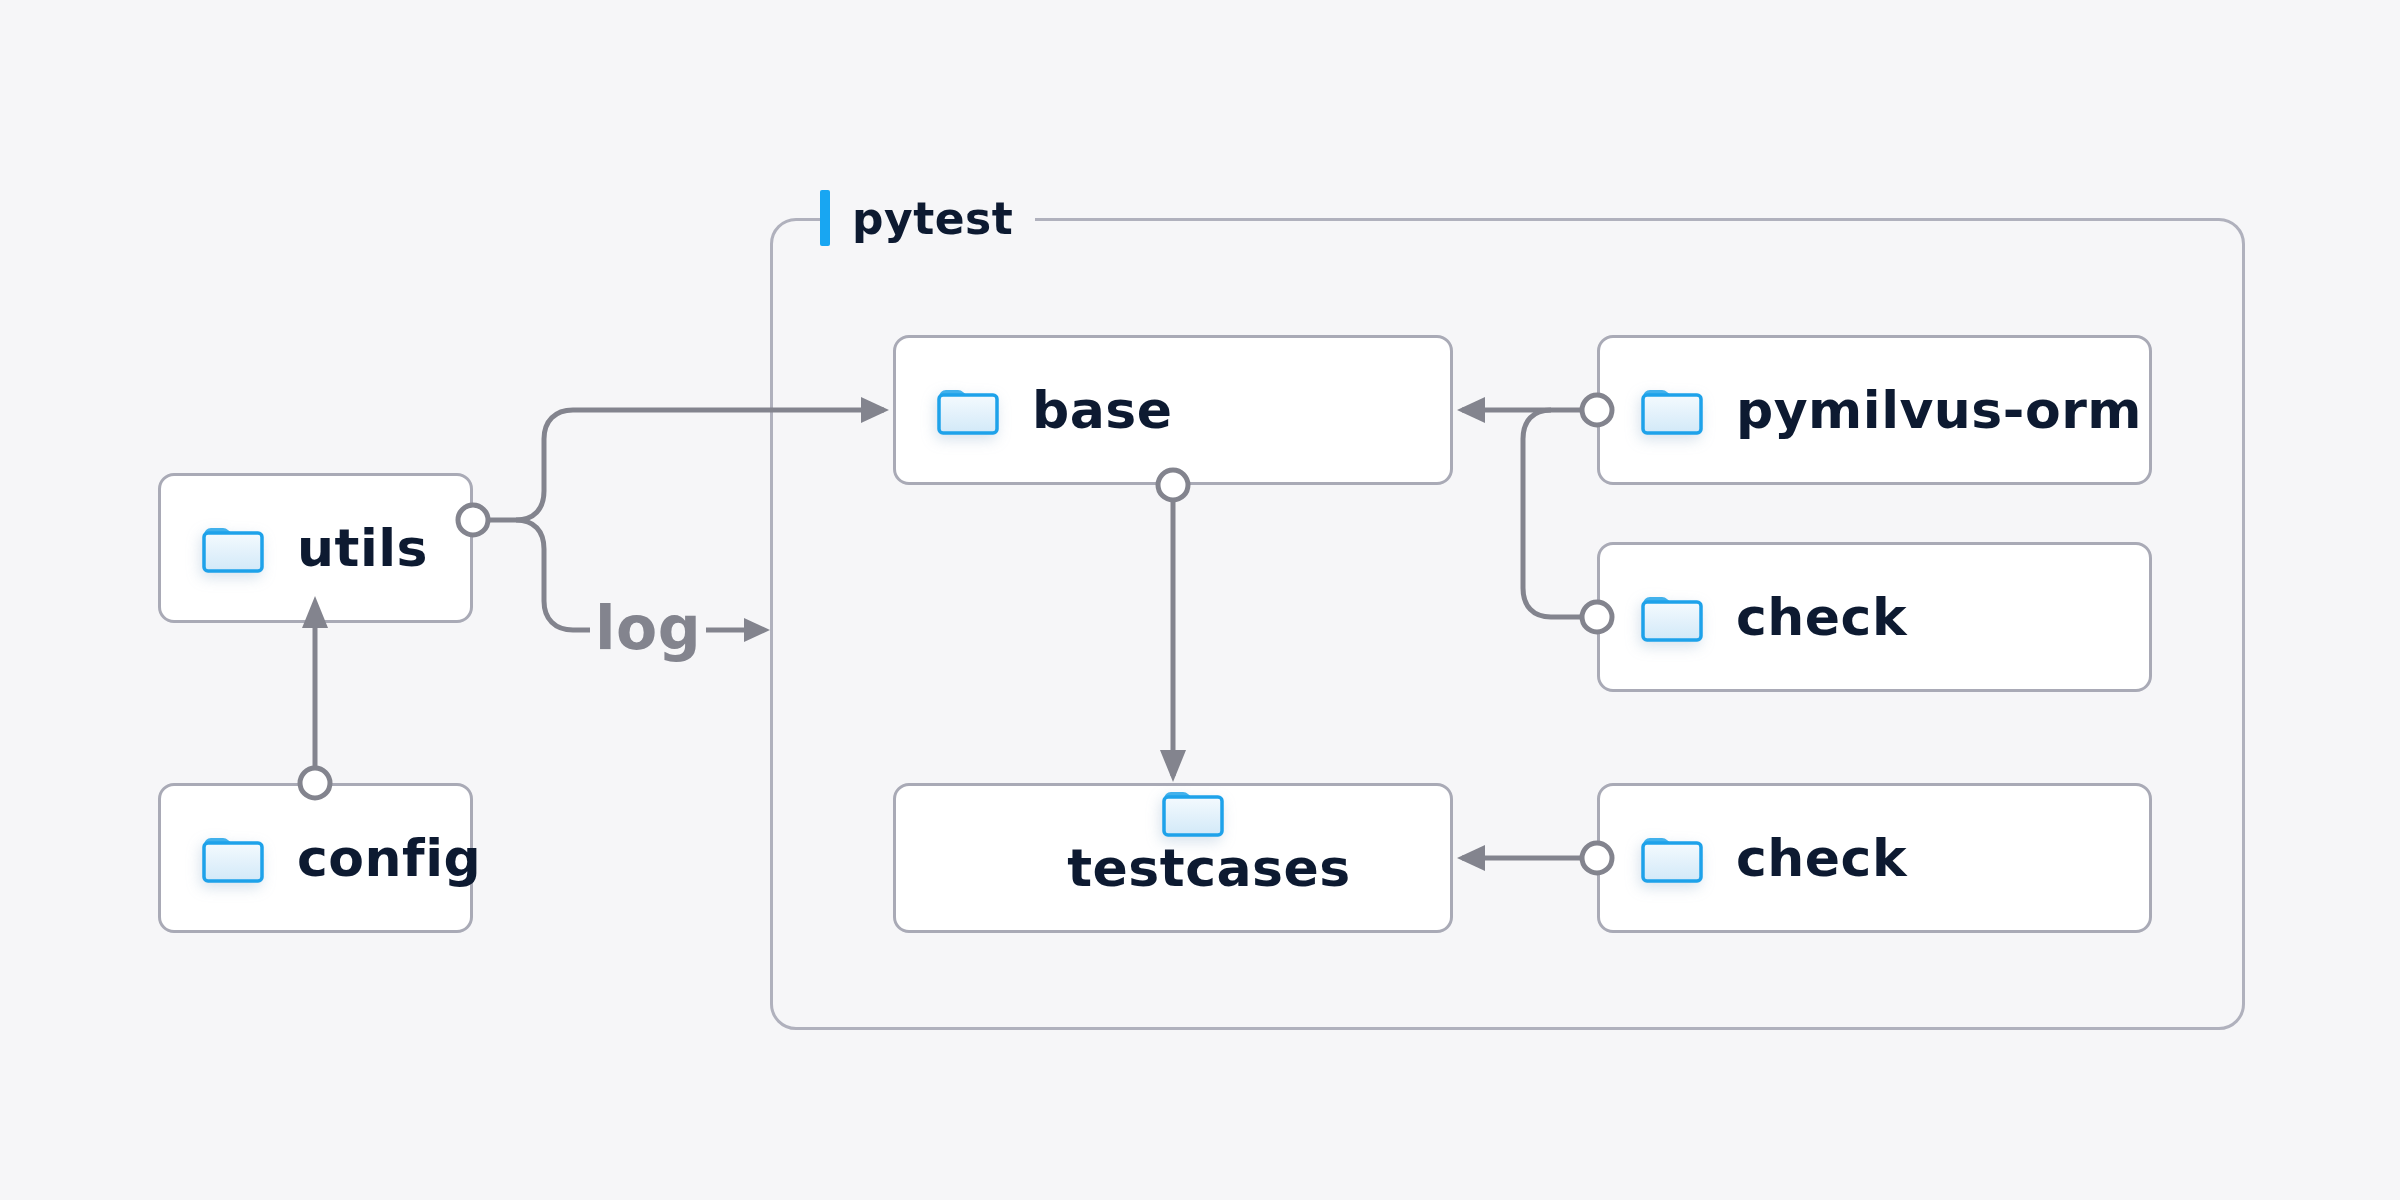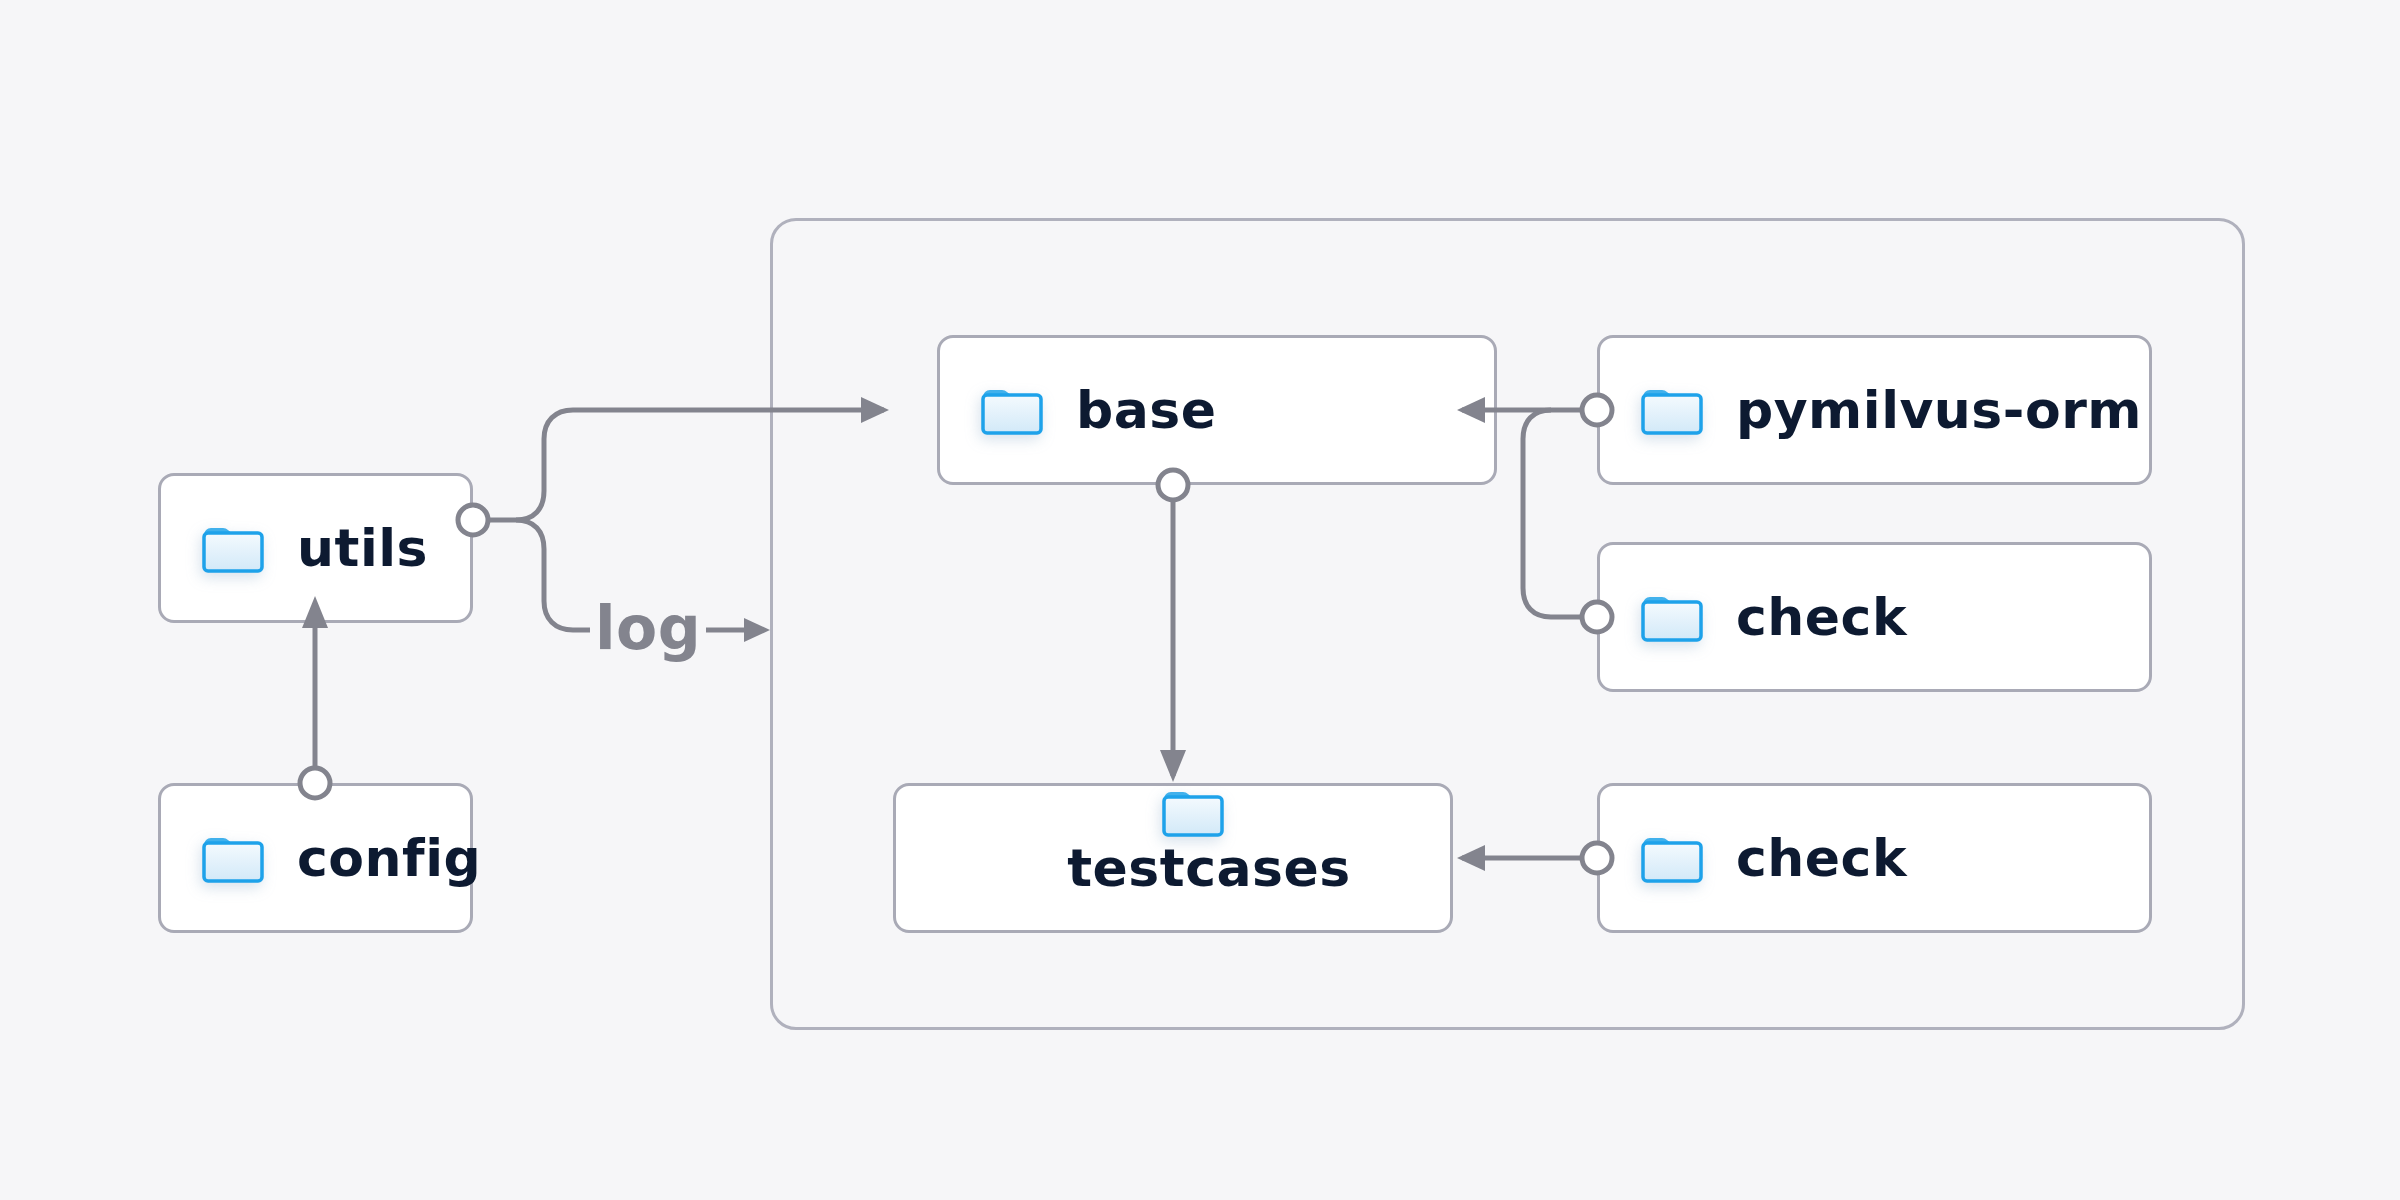--- a/index.html
+++ b/index.html
@@ -20,21 +20,21 @@
   .group-label .txt{font-size:44px;font-weight:700;color:#0d1a31;letter-spacing:.5px;}
   
   .node{
     position:absolute;background:#ffffff;border:3px solid #a9aab6;border-radius:16px;
     display:flex;align-items:center;padding-left:40px;box-sizing:border-box;z-index:1;
   }
   .node .label{font-size:52px;font-weight:700;color:#0d1a31;margin-left:32px;letter-spacing:.5px;}
   .node svg{filter:drop-shadow(-2px 5px 7px rgba(110,150,185,.28));flex:0 0 auto;}
   .n-utils    {left:158px;top:445px;width:315px;height:150px;margin-top:28px;}
   .n-config   {left:158px;top:783px;width:315px;height:150px;padding-left:40px;}
-  .n-base     {left:893px;top:335px;width:560px;height:150px;margin-left:44px;}
+  .n-base     {left:893px;top:335px;width:560px;height:150px;}
   .n-testcases{left:893px;top:783px;width:560px;height:150px;flex-direction:column;}
   .n-pymilvus {left:1597px;top:335px;width:555px;height:150px;}
   .n-check    {left:1597px;top:542px;width:555px;height:150px;}
   .n-common   {left:1597px;top:783px;width:555px;height:150px;}
   
   .wires{position:absolute;left:0;top:0;width:2400px;height:1200px;z-index:3;pointer-events:none;}
   
   .log-label{
     position:absolute;left:598px;top:598px;width:100px;height:60px;z-index:3;
     display:flex;align-items:center;justify-content:center;
@@ -49,20 +49,24 @@
   <svg width="0" height="0" style="position:absolute" aria-hidden="true">
     <defs>
       <linearGradient id="foldergrad" x1="0" y1="0" x2="0" y2="1">
         <stop offset="0" stop-color="#f4fafe"></stop>
         <stop offset="1" stop-color="#d2e9f8"></stop>
       </linearGradient>
     </defs>
   </svg>
 
   <div class="group"></div>
+  <div class="group-label">
+    <div class="bar"></div>
+    <div class="txt">pytest</div>
+  </div>
 
   <div class="node n-utils">
     <svg width="64" height="52" viewBox="0 0 64 52">
       <path d="M3 13 a7 7 0 0 1 7 -7 h12 a7 7 0 0 1 5 2.1 L30.5 11 H54 a7 7 0 0 1 7 7 v5 H3 Z" fill="#41b1ec"></path>
       <rect x="3" y="11" width="58" height="38" rx="4" fill="url(#foldergrad)" stroke="#1ea2ea" stroke-width="3.5"></rect>
     </svg>
     <span class="label">utils</span>
   </div>
 
   <div class="node n-config">

